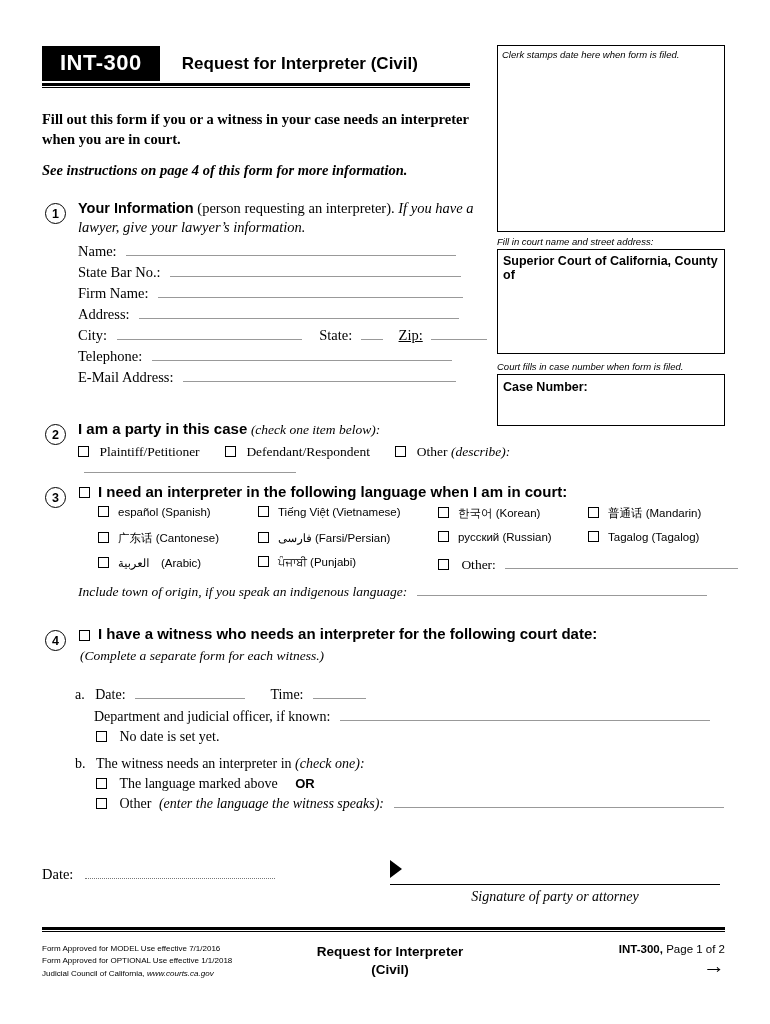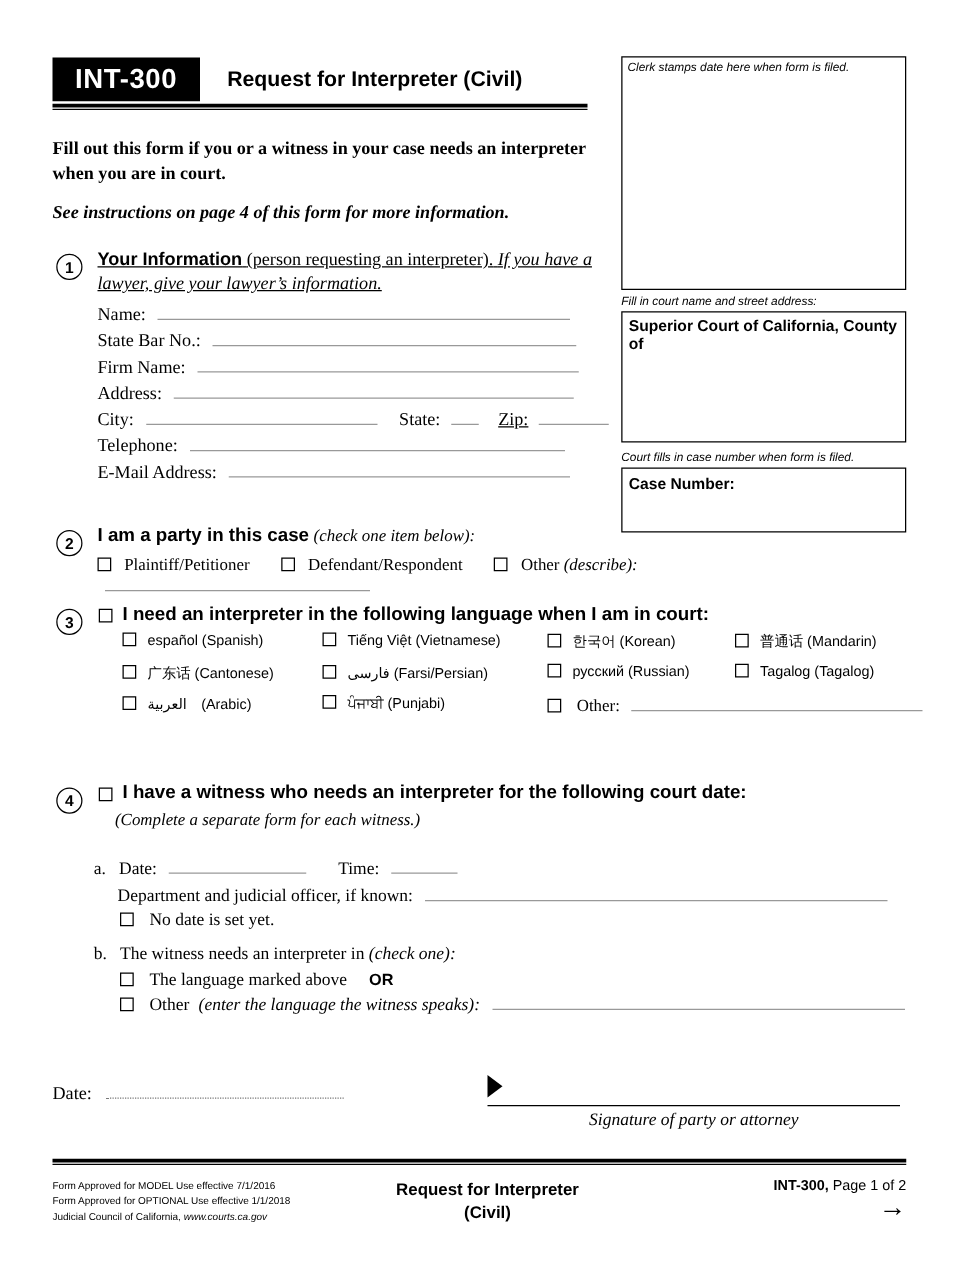--- a/index.html
+++ b/index.html
@@ -77,21 +77,21 @@
   
   .numcirc {
     position: absolute; width: 21px; height: 21px;
     border: 1.3px solid #000; border-radius: 50%;
     font-family: "Liberation Sans", sans-serif;
     font-size: 12.5px; font-weight: bold;
     display: flex; align-items: center; justify-content: center;
   }
 
   
-  .s1head { position: absolute; left: 78px; top: 199px; width: 415px; font-size: 14.5px; line-height: 1.32; text-decoration: underline; }
+  .s1head { position: absolute; left: 78px; top: 199px; width: 415px; font-size: 14.5px; line-height: 1.32; }
   .s1head b { font-family: "Liberation Sans", sans-serif; font-size: 14.5px; }
   .s1head .ital { font-style: italic; }
 
   .fieldrow { position: absolute; font-size: 14.5px; white-space: nowrap; }
   .fline { display: inline-block; border-bottom: 1px solid #999; height: 13px; vertical-align: baseline; }
 
   
   .cb {
     display: inline-block; width: 11px; height: 11px;
     border: 1.2px solid #000; background: #fff;
@@ -108,21 +108,21 @@
   .langgrid { position: absolute; left: 98px; top: 506px; width: 630px; }
   .langcell {
     position: absolute; font-family: "Liberation Sans", sans-serif; font-size: 11.5px;
     white-space: nowrap;
   }
   .langcell .cb { margin-right: 9px; }
   .indig { position: absolute; left: 78px; top: 583px; font-size: 13.5px; font-style: italic; white-space: nowrap; }
 
   .s4head { position: absolute; left: 78px; top: 625px; font-size: 15px;
             font-family: "Liberation Sans", sans-serif; font-weight: bold; white-space: nowrap; }
-  .s4sub { position: absolute; left: 92px; top: 648px; font-size: 13.5px; font-style: italic; }
+  .s4sub { position: absolute; left: 80px; top: 648px; font-size: 13.5px; font-style: italic; }
   .s4a { position: absolute; left: 75px; top: 686px; font-size: 14px; white-space: nowrap; }
   .s4dept { position: absolute; left: 94px; top: 708px; font-size: 14px; white-space: nowrap; }
   .s4nodate { position: absolute; left: 96px; top: 729px; font-size: 14px; }
   .s4b { position: absolute; left: 75px; top: 756px; font-size: 14px; }
   .s4b1 { position: absolute; left: 96px; top: 776px; font-size: 14px; }
   .s4b2 { position: absolute; left: 96px; top: 795px; font-size: 14px; white-space: nowrap; }
 
   .sigdate { position: absolute; left: 42px; top: 866px; font-size: 14.5px; white-space: nowrap; }
   .sigarrow { position: absolute; left: 390px; top: 860px;
               width: 0; height: 0; border-left: 12px solid #000;
@@ -244,20 +244,24 @@
 
     <div class="langcell" style="left:0px;   top:50px;"><span class="cb"></span><span>العربية (Arabic)</span></div>
     <div class="langcell" style="left:160px; top:50px;"><span class="cb"></span><span>ਪੰਜਾਬੀ (Punjabi)</span></div>
     <div class="langcell" style="left:340px; top:50px; font-family:'Liberation Serif',serif; font-size:13.5px;">
       <span class="cb"></span>
       <span>Other:</span>
       <span class="fline" style="width:233px; margin-left:6px;"></span>
     </div>
   </div>
 
+  <div class="indig">
+    <span>Include town of origin, if you speak an indigenous language:</span>
+    <span class="fline" style="width:290px; margin-left:6px;"></span>
+  </div>
 
   <div class="numcirc" style="left:45px; top:630px;">4</div>
   <span class="cb" style="position:absolute; left:79px; top:630px;"></span>
   <div class="s4head" style="left:98px;">I have a witness who needs an interpreter for the following court date:</div>
   <div class="s4sub">(Complete a separate form for each witness.)</div>
 
   <div class="s4a">
     <span>a.</span>
     <span style="margin-left:7px;">Date:</span>
     <span class="fline" style="width:110px; margin-left:6px;"></span>

